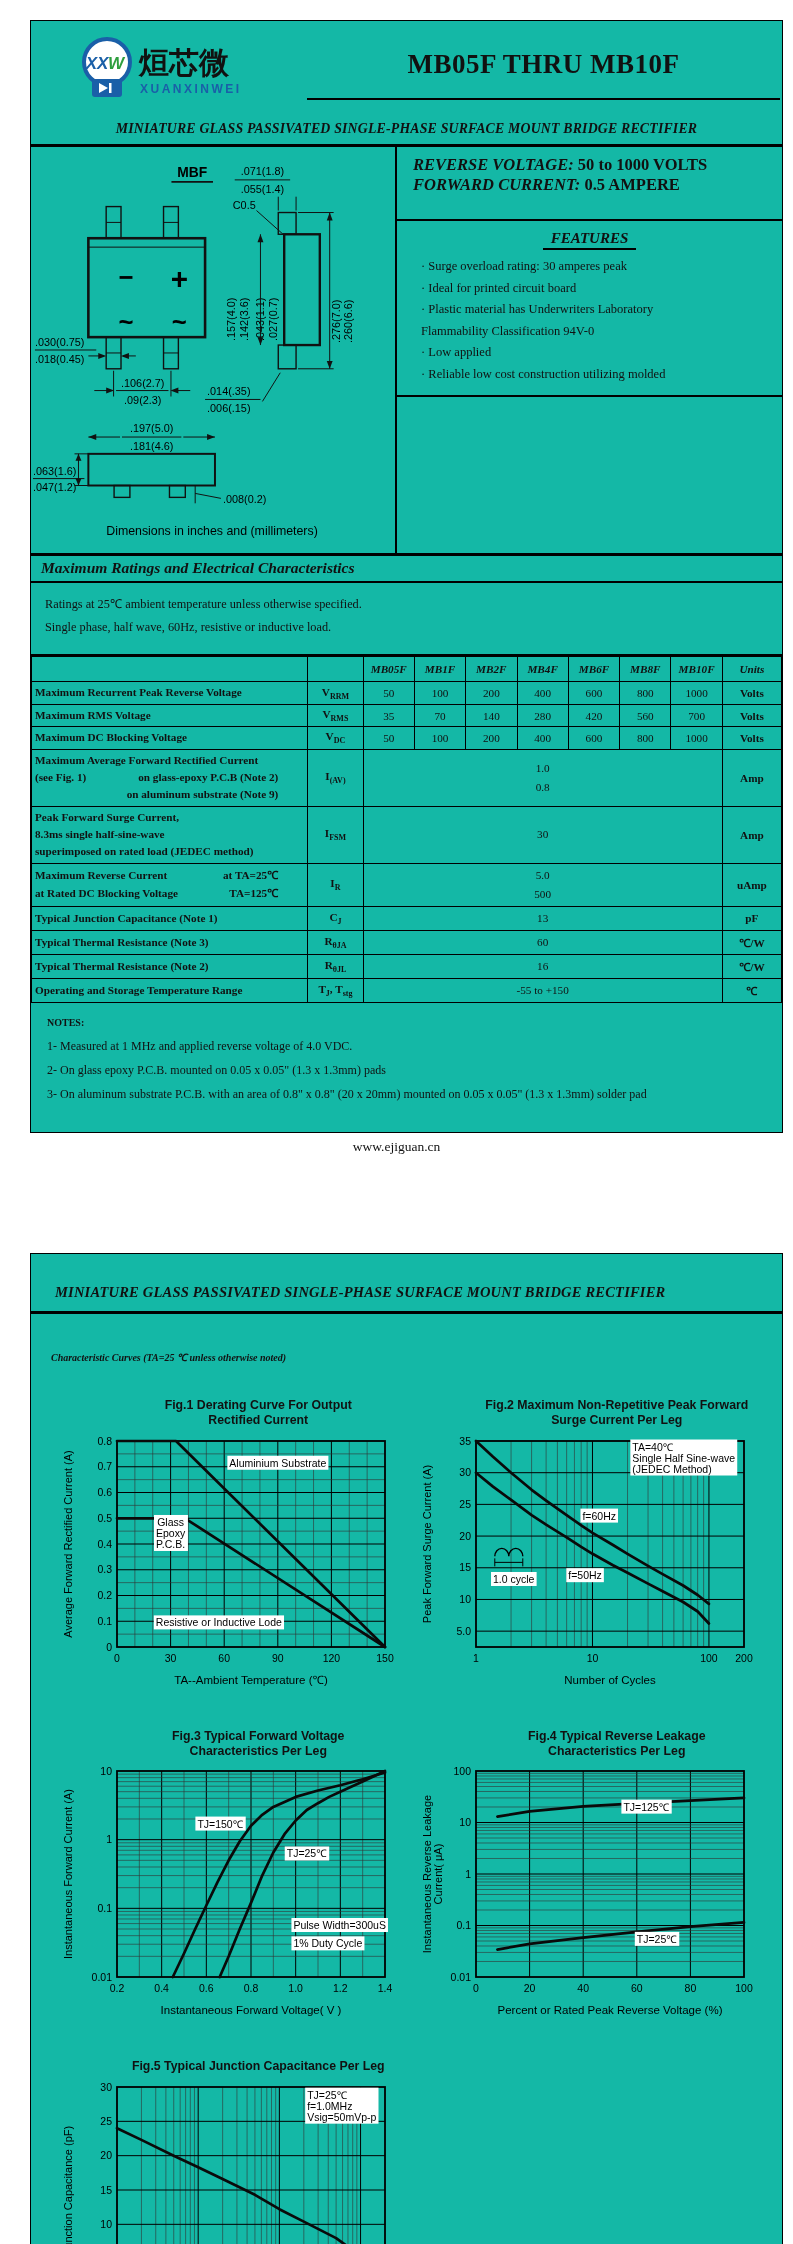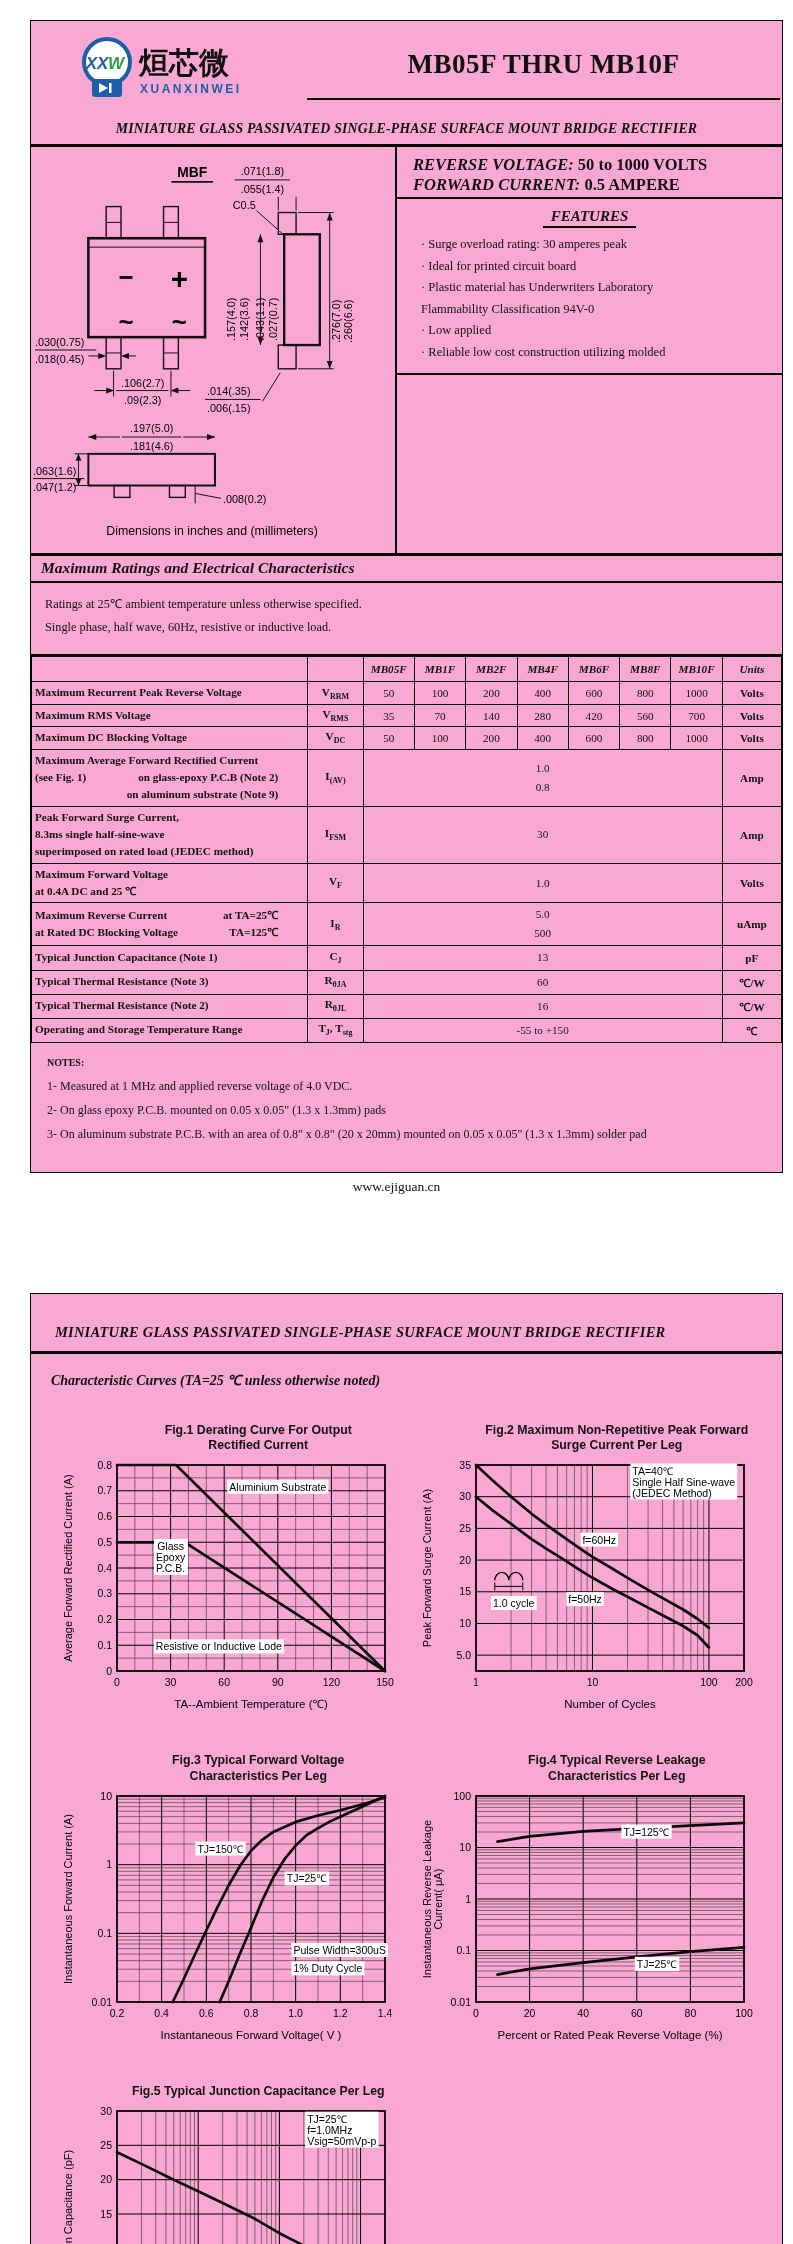--- a/index.html
+++ b/index.html
@@ -1,33 +1,33 @@
 <!DOCTYPE html>
 <html><head>
 <meta charset="utf-8">
 <style>
   html,body{margin:0;padding:0;background:#fff;}
   .canvas{width:793px;background:#fff;font-family:"Liberation Serif",serif;color:#111;}
-  .page{margin-left:30px;width:753px;border:1.6px solid #000;background:#f9a8d4;box-sizing:border-box;}
+  .page{margin-left:30px;width:753px;border:1.6px solid #000;background:#14b8a6;box-sizing:border-box;}
   .page1{margin-top:20px;}
   .page2{margin-top:0;}
 
   
   .p1-header{display:flex;align-items:flex-start;padding:14px 0 0 0;}
   .logo-box{width:276px;padding-left:48px;box-sizing:border-box;}
   .p1-title-wrap{flex:1;border-bottom:2.5px solid #000;margin-right:2px;padding:14px 0 18px 0;}
   .p1-title{font-size:27px;font-weight:bold;text-align:center;letter-spacing:.5px;}
   .subtitle-band{border-bottom:3.5px solid #000;}
   .subtitle{font-style:italic;font-weight:bold;text-align:center;font-size:13.8px;padding:12px 0 7px 0;letter-spacing:.2px;}
 
   
   .columns{display:flex;border-bottom:3px solid #000;}
   .left-col{width:366px;border-right:2px solid #000;box-sizing:border-box;padding-top:4px;}
   .right-col{flex:1;display:flex;flex-direction:column;}
-  .summary{padding:8px 14px 2px 16px;border-bottom:2.5px solid #000;}
+  .summary{padding:8px 14px 24px 16px;border-bottom:2.5px solid #000;}
   .summary-line{font-size:16.5px;}
   .summary-line .lab{font-weight:bold;font-style:italic;}
   .summary-line .val{font-weight:bold;}
   .sec-heading{font-weight:bold;font-style:italic;font-size:15px;text-align:center;width:fit-content;margin:9px auto 6px auto;border-bottom:2px solid #000;padding:0 8px 1px 8px;}
   .features-sec{border-bottom:2.5px solid #000;padding-bottom:10px;}
   .feat-line{font-size:12.5px;padding-left:24px;line-height:1.72;}
   .feat-line:not(.cont)::before{content:"· ";}
   .feat-line.cont{padding-left:24px;}
   .mech-sec{padding-bottom:12px;}
   .mech-line{font-size:12.5px;padding-left:18px;line-height:1.95;}
@@ -50,21 +50,21 @@
 
   .notes{padding:10px 16px 26px 16px;}
   .notes .nh{font-weight:bold;font-size:10px;margin:4px 0 6px 0;}
   .notes .nl{font-size:12px;line-height:2.0;}
 
   .footer-url{text-align:center;font-size:13.5px;padding:6px 0;}
   .gap1{height:92px;}
 
   
   .p2-header{font-weight:bold;font-style:italic;font-size:14.5px;text-align:left;padding:30px 0 10px 24px;border-bottom:3.5px solid #000;letter-spacing:.2px;}
-  .curves-heading{font-weight:bold;font-style:italic;font-size:14px;padding:16px 0 4px 20px;}
+  .curves-heading{font-weight:bold;font-style:italic;font-size:10px;padding:36px 0 4px 20px;}
   .charts{display:grid;grid-template-columns:1fr 1fr;column-gap:10px;row-gap:18px;padding:14px 14px 18px 30px;}
   .fig{font-family:"Liberation Sans",sans-serif;}
   .fig-title{font-weight:bold;font-size:12.3px;text-align:center;padding-left:46px;line-height:1.25;margin-bottom:4px;margin-top:16px;}
   .pkg-svg text{font-family:"Liberation Sans",sans-serif;}
   .logo-cjk{font-size:30px;font-weight:bold;}
   .logo-latin{font-size:12px;font-weight:bold;letter-spacing:2.5px;}
 </style>
 </head>
 <body>
 
@@ -327,31 +327,20 @@
             <td class="prop">
               <div class="nm-line">Peak Forward Surge Current,</div>
               <div class="nm-line">8.3ms single half-sine-wave</div>
               <div class="nm-line">superimposed on rated load (JEDEC method)</div>
             </td>
             <td class="sym"><span>I</span><sub>FSM</sub></td>
             <td class="merged" colspan="7">
               <div class="mval">30</div>
             </td>
             <td class="unit">Amp</td>
-          </tr>
-          <tr>
-            <td class="prop">
-              <div class="nm-line">Maximum Forward Voltage</div>
-              <div class="nm-line">at 0.4A DC and 25 ℃</div>
-            </td>
-            <td class="sym"><span>V</span><sub>F</sub></td>
-            <td class="merged" colspan="7">
-              <div class="mval">1.0</div>
-            </td>
-            <td class="unit">Volts</td>
           </tr>
           <tr>
             <td class="prop">
               <div class="nm-split">
                 <span>Maximum Reverse Current</span>
                 <span>at TA=25℃</span>
               </div>
               <div class="nm-split">
                 <span>at Rated DC Blocking Voltage</span>
                 <span>TA=125℃</span>

